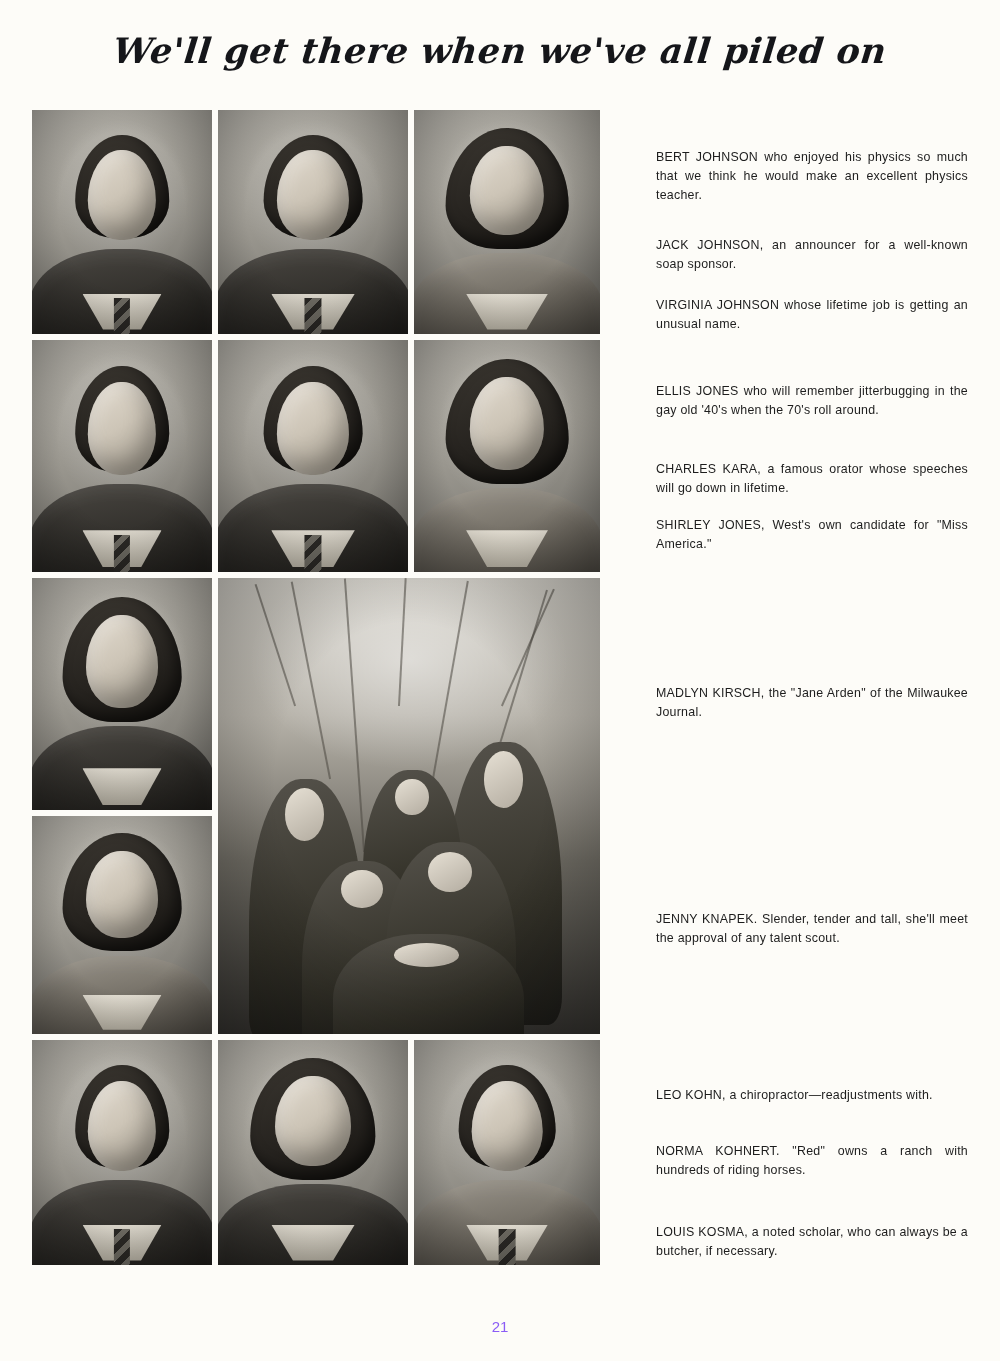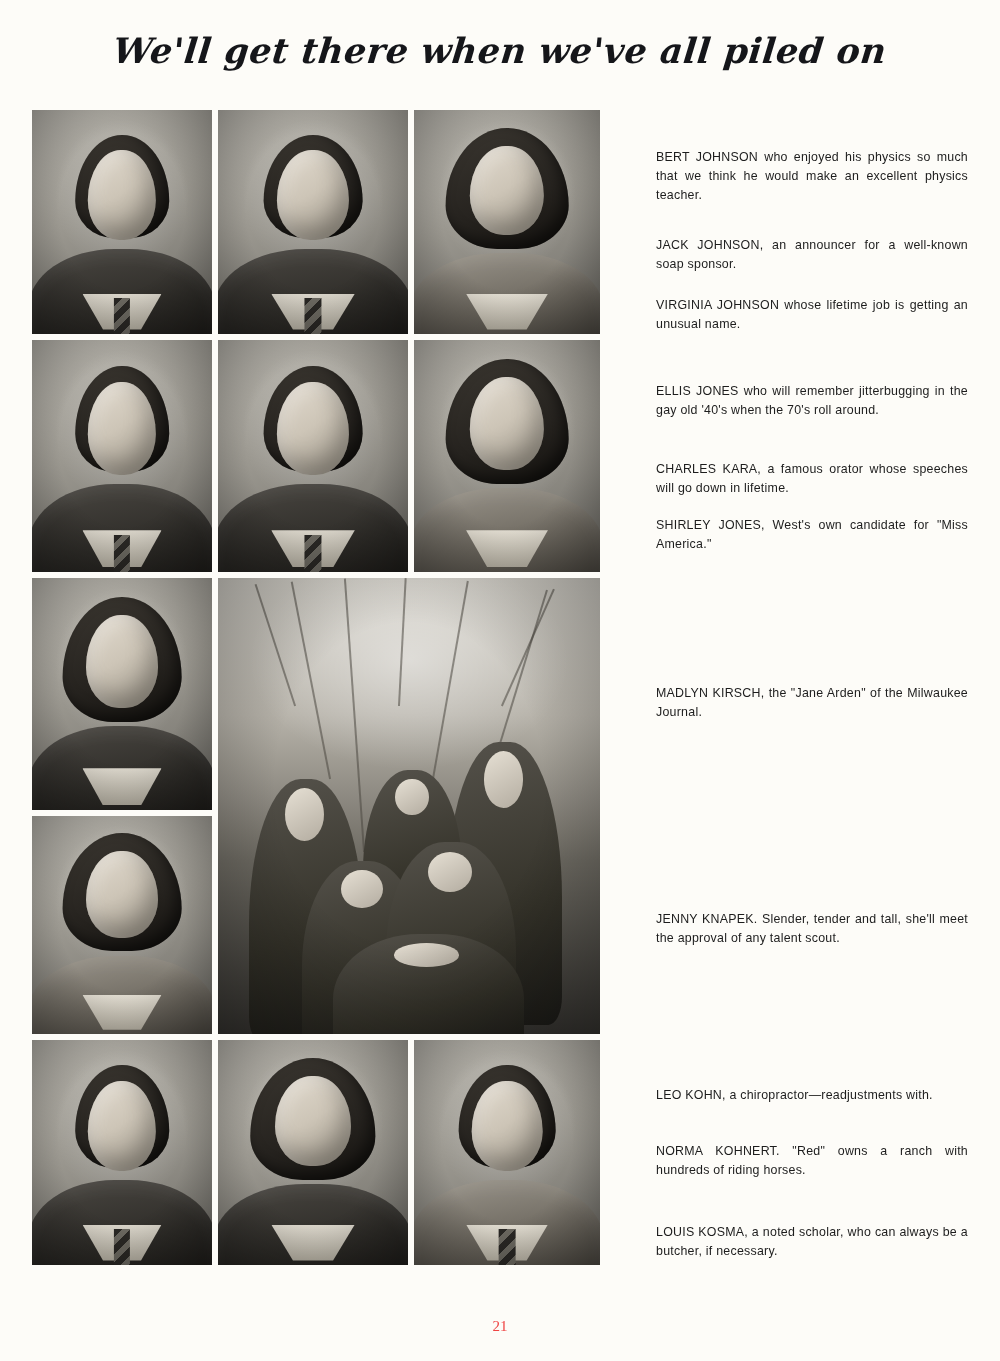--- a/index.html
+++ b/index.html
@@ -172,23 +172,23 @@
     text-indent: -18px;
   }
 
   
   .page-number {
     position: absolute;
     top: 1318px;
     left: 0;
     width: 1000px;
     text-align: center;
-    font-family: Liberation Serif, serif;
+    font-family: Liberation Sans, sans-serif;
     font-size: 15px;
-    color: #ef4444;
+    color: #8b5cf6;
   }
 </style>
 </head>
 <body>
 
 <div class="page">
 
   <div class="page-title">We'll get there when we've all piled on</div>
 
   <div class="photo-grid">

